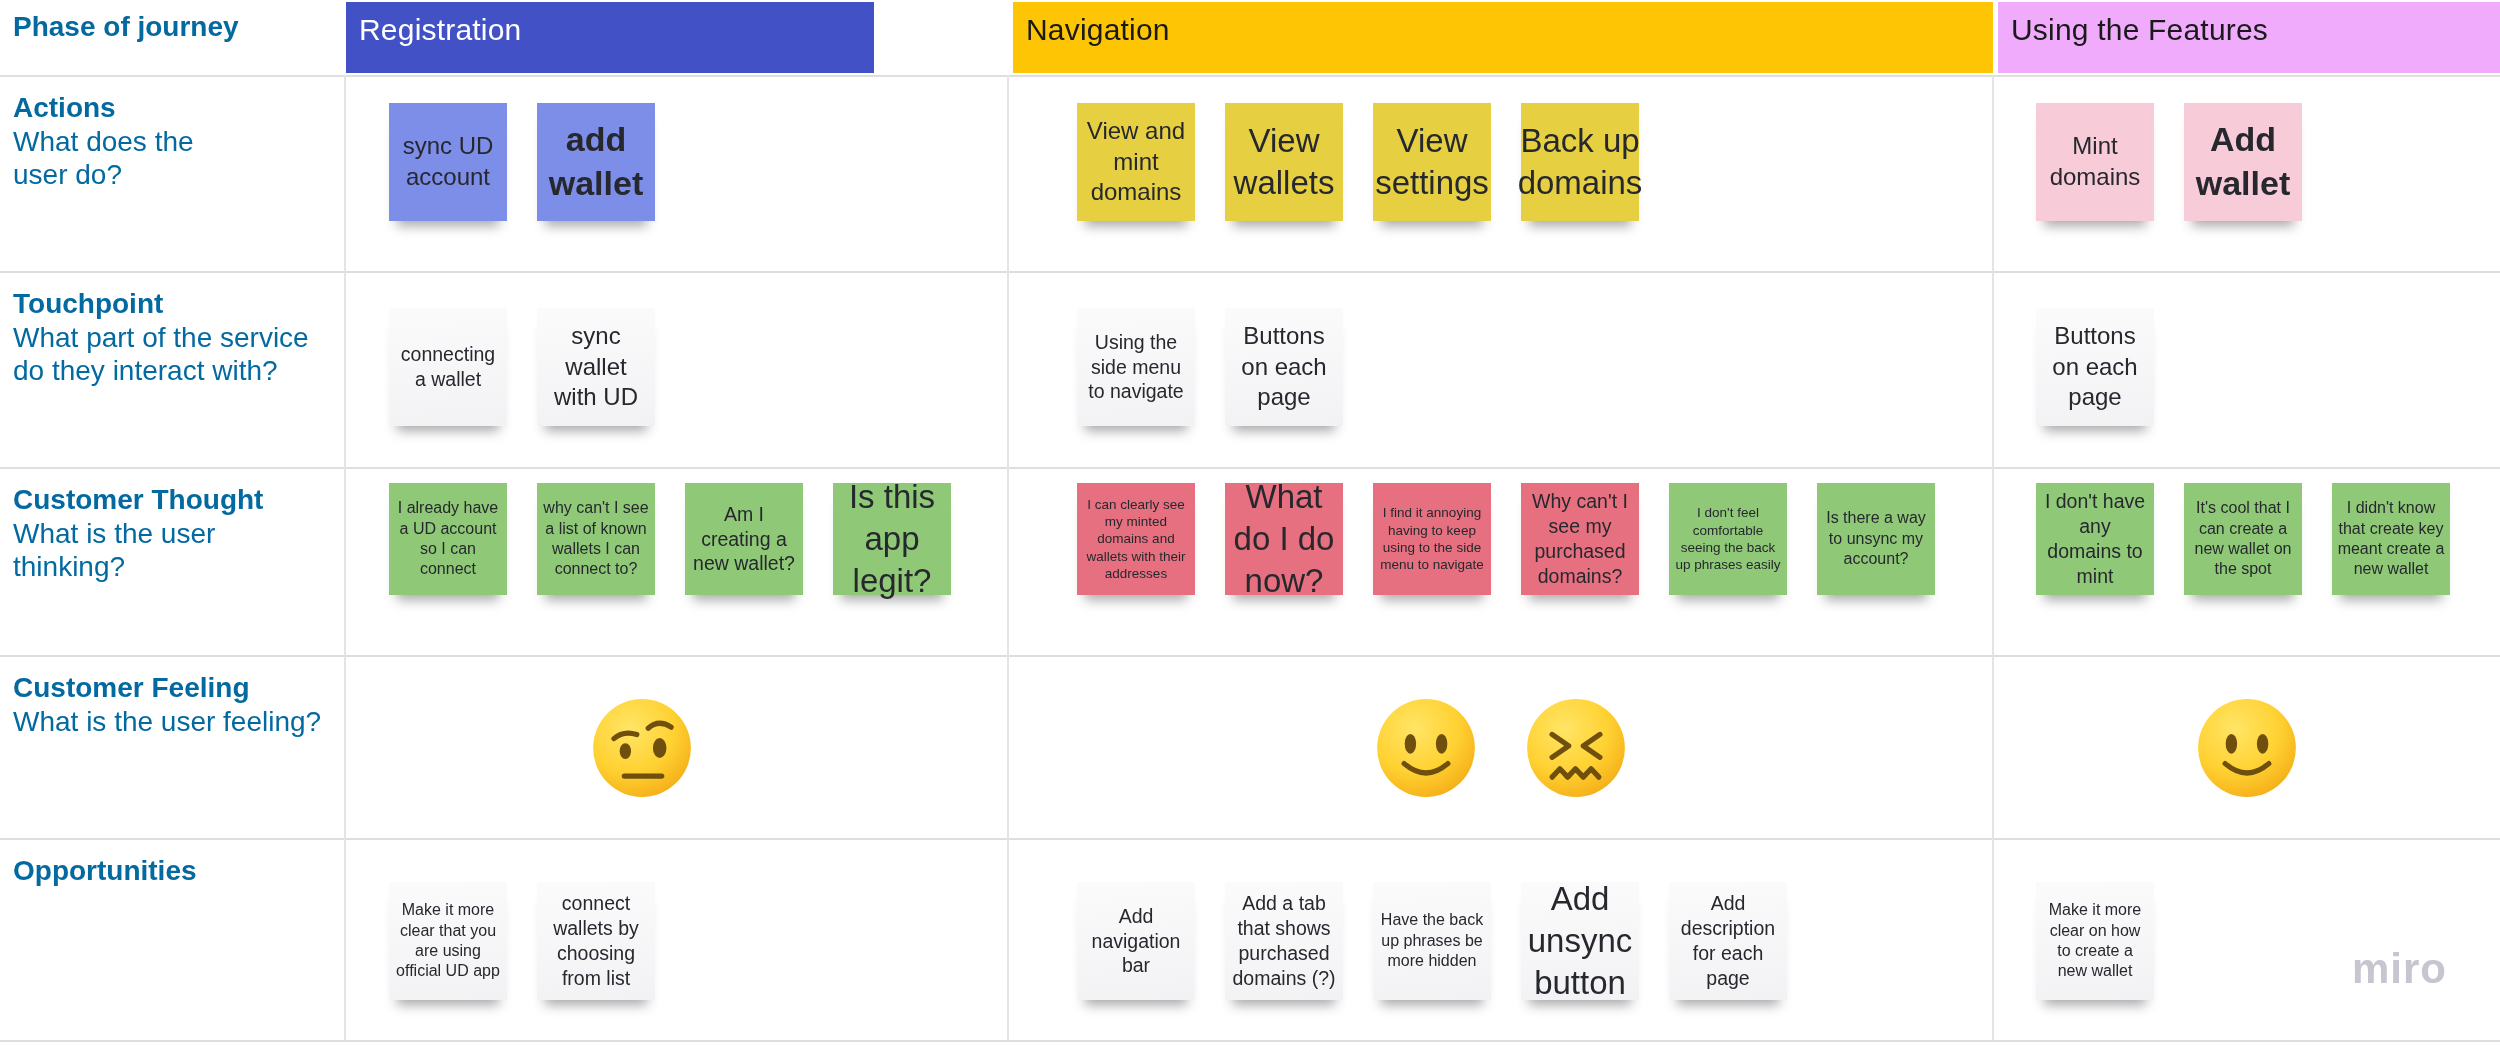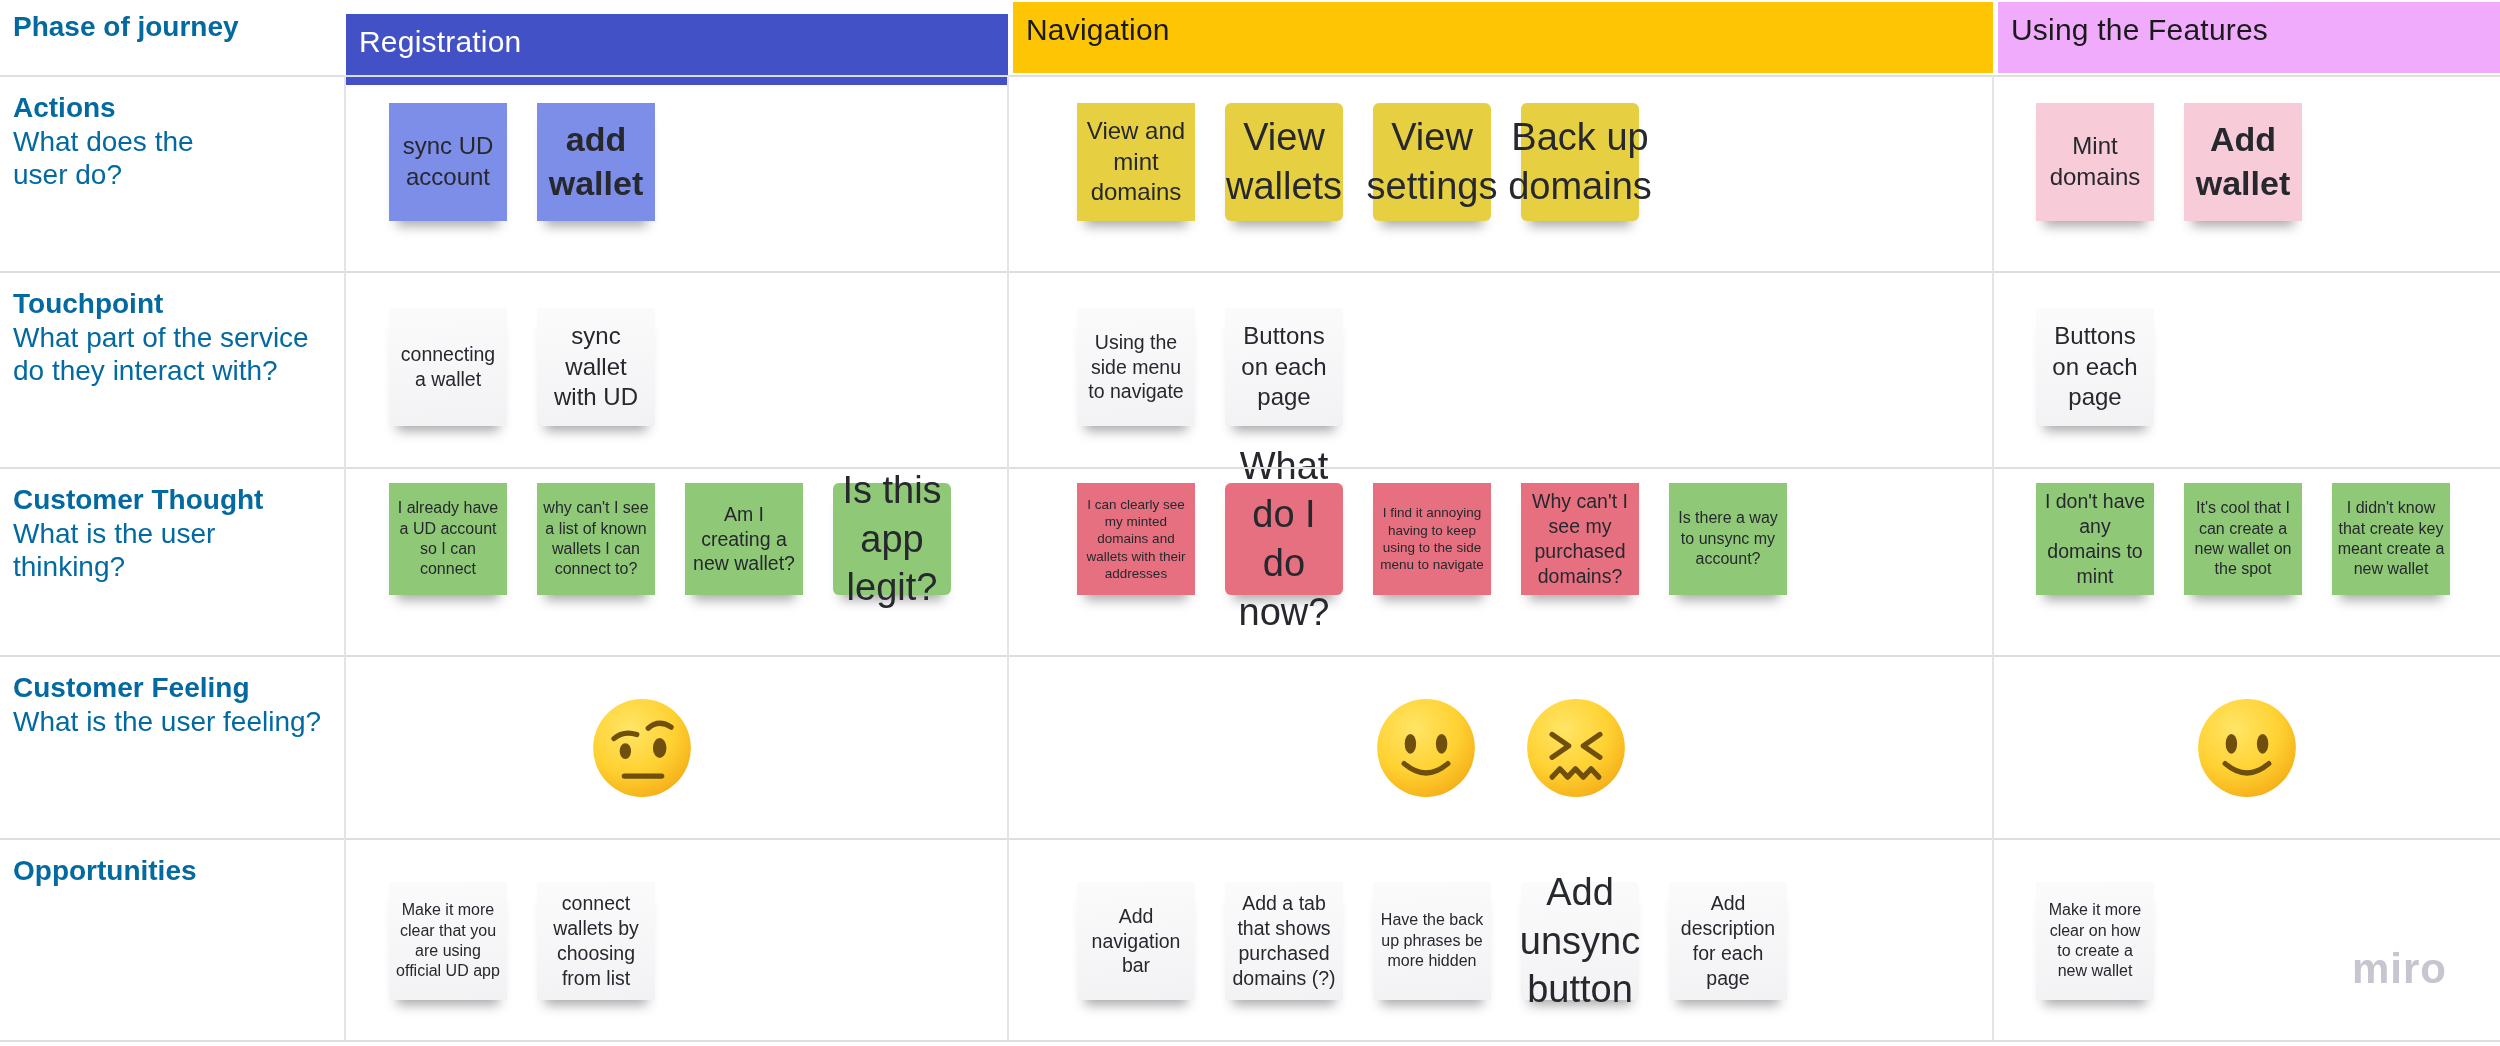--- a/index.html
+++ b/index.html
@@ -5,21 +5,21 @@
   html,body{margin:0;padding:0;background:#ffffff;}
   body{font-family:"Liberation Sans","DejaVu Sans",sans-serif;}
   .board{position:relative;width:2500px;height:1046px;background:#ffffff;overflow:hidden;}
 
   
   .hline{position:absolute;left:0;width:2500px;height:2px;background:#dedede;}
   .vline{position:absolute;top:75px;height:965px;width:2px;background:#e4e4e4;}
 
   
   .band{position:absolute;top:2px;height:71px;box-sizing:border-box;padding:11px 0 0 13px;font-size:30px;font-weight:500;letter-spacing:.2px;}
-  .band-reg{left:346px;width:662px;margin-top:12px;}
+  .band-reg{left:346px;width:528px;}
   .band-nav{left:1013px;width:980px;}
   .band-feat{left:1998px;width:502px;}
 
   
   .row-label{position:absolute;left:0;width:345px;box-sizing:border-box;padding:16px 10px 0 13px;color:#0369a1;}
   .row-label h2{margin:0;font-size:28px;line-height:1.2;font-weight:700;}
   .row-label p{margin:0;font-size:28px;line-height:1.2;font-weight:400;}
   .rl-phase{top:0;padding-top:10px;}
   .rl-actions{top:75px;}    .rl-actions p{max-width:195px;}
   .rl-touch{top:271px;}     .rl-touch p{max-width:335px;}
@@ -39,21 +39,21 @@
   .row-opps{top:840px;height:198px;padding-top:42px;}
 
   
   .sticky{flex:0 0 auto;width:118px;height:118px;box-sizing:border-box;padding:5px;
     display:flex;align-items:center;justify-content:center;text-align:center;
     color:#26282e;line-height:1.28;
     box-shadow:0 13px 11px -8px rgba(50,50,50,.42);}
   .row-thought .sticky{height:112px;}
   .sticky.white{background-image:linear-gradient(175deg,#fbfbfc 0%,#f2f2f4 100%);}
   .xs{font-size:13.5px;} .sm{font-size:16px;} .md{font-size:19.5px;}
-  .lg{font-size:24px;}   .xl{font-size:38px;border-radius:6px;} .xxl{font-size:34px;font-weight:bold;}
+  .lg{font-size:24px;}   .xl{font-size:33px;} .xxl{font-size:34px;font-weight:bold;}
 
   
   .emoji{display:inline-block;width:104px;height:104px;}
   .emoji svg{display:block;}
   .st{stroke:#6e4f0d;stroke-width:5;stroke-linecap:round;stroke-linejoin:round;fill:none;}
   .fl{fill:#6e4f0d;}
 
   
   .watermark{position:absolute;left:2352px;top:945px;font-size:42px;font-weight:600;
     letter-spacing:1px;color:#c6c5d0;}
@@ -127,20 +127,21 @@
       <div class="sticky sm" style="background-color: rgb(143, 201, 119);">I already have a UD account so I can connect</div>
       <div class="sticky sm" style="background-color: rgb(143, 201, 119);">why can't I see a list of known wallets I can connect to?</div>
       <div class="sticky md" style="background-color: rgb(143, 201, 119);">Am I creating a new wallet?</div>
       <div class="sticky xl" style="background-color: rgb(143, 201, 119);">Is this app legit?</div>
     </div>
   <div class="cell col-nav  row-thought">
       <div class="sticky xs" style="background-color: rgb(230, 112, 127);">I can clearly see my minted domains and wallets with their addresses</div>
       <div class="sticky xl" style="background-color: rgb(230, 112, 127);">What do I do now?</div>
       <div class="sticky xs" style="background-color: rgb(230, 112, 127);">I find it annoying having to keep using to the side menu to navigate</div>
       <div class="sticky md" style="background-color: rgb(230, 112, 127);">Why can't I see my purchased domains?</div>
+      <div class="sticky xs" style="background-color: rgb(143, 201, 119);">I don't feel comfortable seeing the back up phrases easily</div>
       <div class="sticky sm" style="background-color: rgb(143, 201, 119);">Is there a way to unsync my account?</div>
     </div>
   <div class="cell col-feat row-thought">
       <div class="sticky md" style="background-color: rgb(143, 201, 119);">I don't have any domains to mint</div>
       <div class="sticky sm" style="background-color: rgb(143, 201, 119);">It's cool that I can create a new wallet on the spot</div>
       <div class="sticky sm" style="background-color: rgb(143, 201, 119);">I didn't know that create key meant create a new wallet</div>
     </div>
 
   <div class="cell col-reg  row-feeling">
       <span class="emoji">

